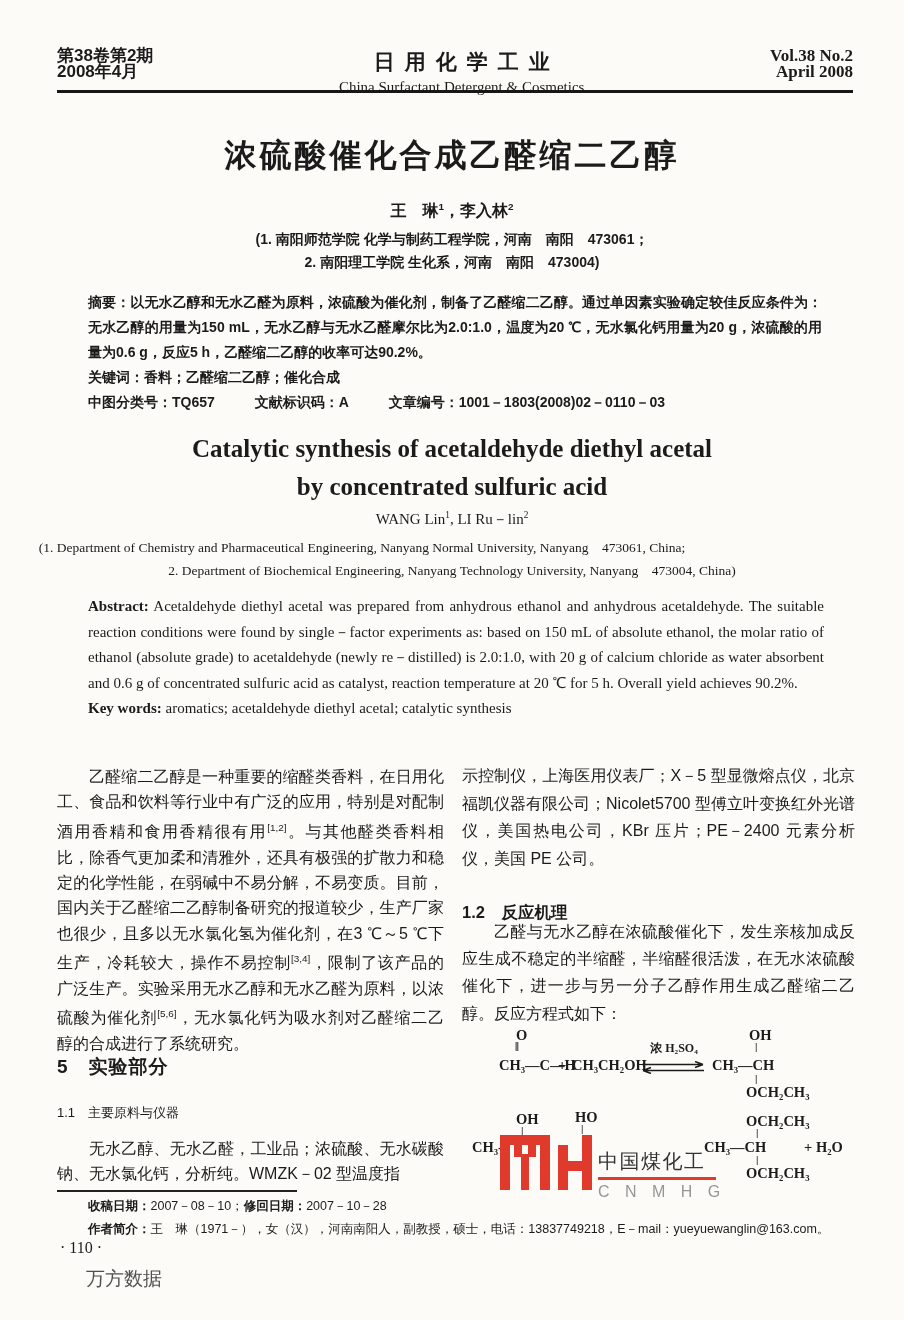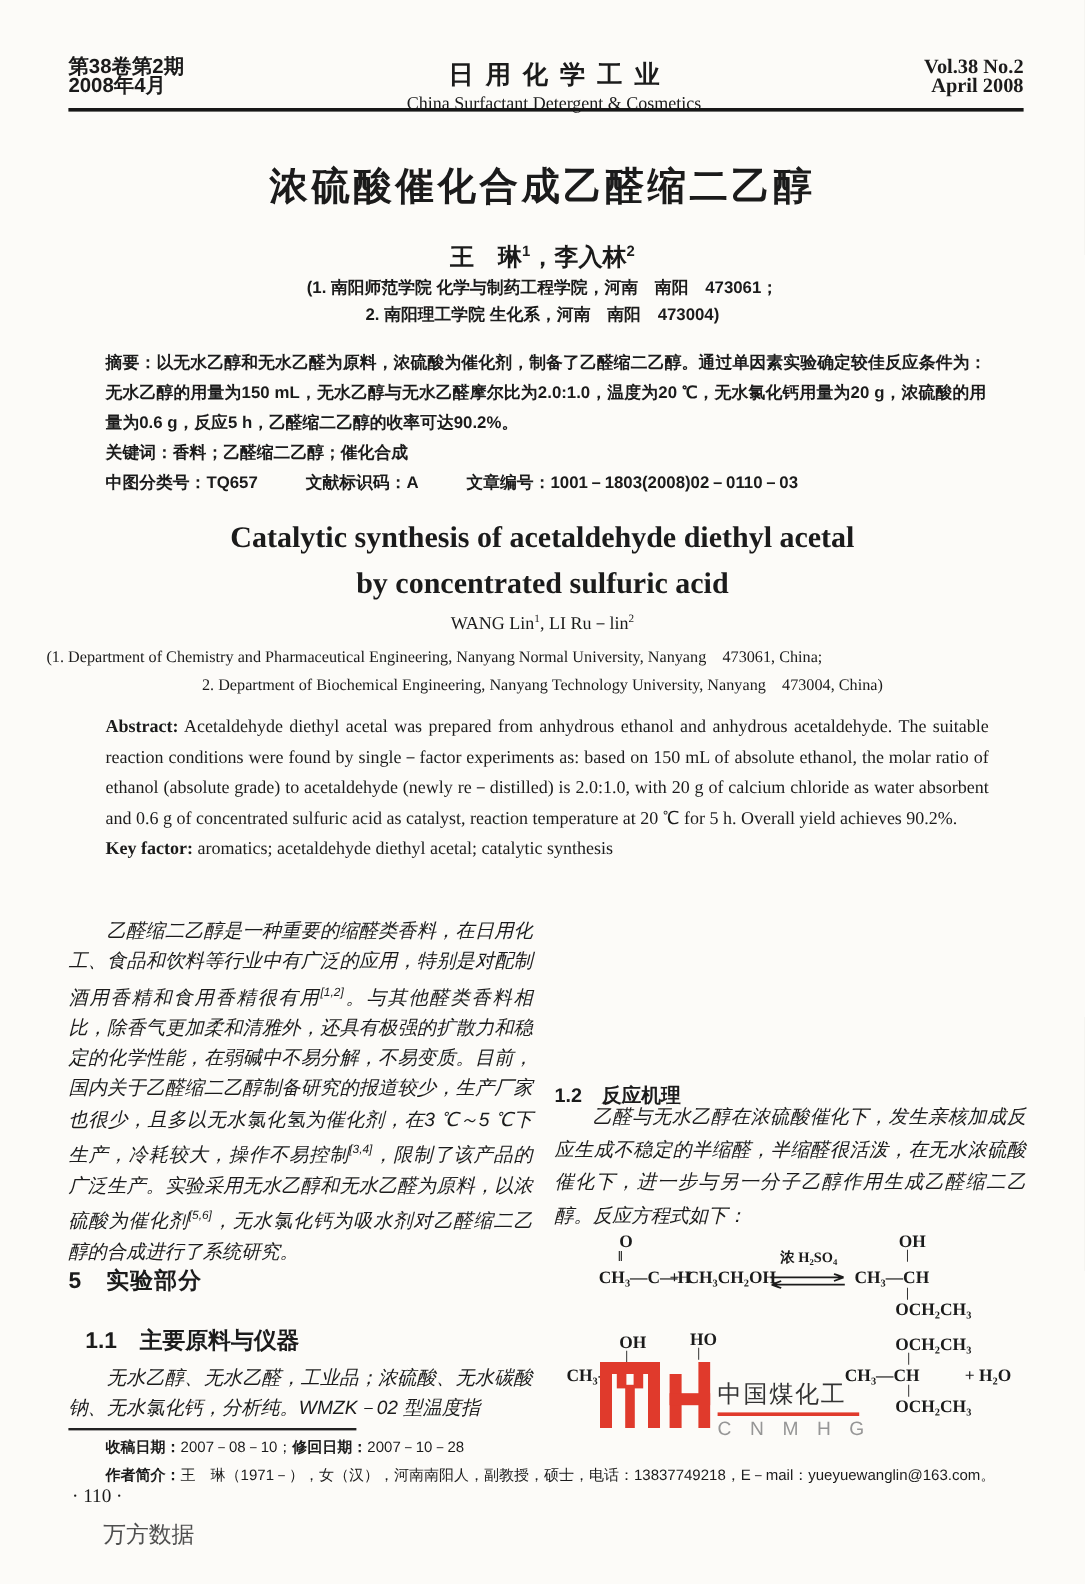--- a/index.html
+++ b/index.html
@@ -14,21 +14,21 @@
   .hdr-right { text-align:right; font-family:"Liberation Serif", serif; }
   .hdr-center { text-align:center; }
   .hdr-journal-cn { font-size:21px; font-weight:bold; letter-spacing:10px; text-indent:10px; }
   .hdr-journal-en { font-size:15px; margin-top:3px; }
   .hdr-rule { position:absolute; top:90px; left:57px; width:796px; height:3px; background:#171717; }
 
   
   .title-cn { position:absolute; top:134px; left:0; width:904px; text-align:center;
               font-size:32px; font-weight:bold; letter-spacing:3px; font-family:"Liberation Sans", sans-serif; }
   .authors-cn { position:absolute; top:201px; left:0; width:904px; text-align:center;
-                font-size:20px; font-weight:bold; font-family:"Liberation Sans", sans-serif; }
+                font-size:16px; font-weight:bold; font-family:"Liberation Sans", sans-serif; }
   .affil-cn-1 { position:absolute; top:231px; left:0; width:904px; text-align:center;
                 font-size:14px; font-weight:bold; font-family:"Liberation Sans", sans-serif; }
   .affil-cn-2 { position:absolute; top:254px; left:0; width:904px; text-align:center;
                 font-size:14px; font-weight:bold; font-family:"Liberation Sans", sans-serif; }
 
   
   .abs-cn { position:absolute; top:290px; left:88px; width:734px; font-size:14px; line-height:25px;
             font-weight:bold; text-align:justify; font-family:"Liberation Sans", sans-serif; }
   .abs-cn p { margin:0; }
   .clc-line span.pair { margin-right:36px; }
@@ -42,23 +42,23 @@
   .affil-en-2 { position:absolute; top:562px; left:0; width:904px; text-align:center; font-size:13.5px; }
 
   
   .abs-en { position:absolute; top:594px; left:88px; width:736px; font-size:15px; line-height:25.5px; text-align:justify; }
   .abs-en .lbl { font-weight:bold; }
 
   
   .cjk { font-family:"Liberation Sans", sans-serif; }
   .col-left  { position:absolute; top:764px; left:57px;  width:387px; font-size:16px; line-height:25.4px; text-align:justify; }
   .col-right { position:absolute; top:762px; left:462px; width:393px; font-size:16px; line-height:27.6px; text-align:justify; }
-  .indent { text-indent:2em;font-style:italic; }
+  .indent { text-indent:2em; }
   .h1-cn  { position:absolute; top:1054px; left:57px; font-size:19px; font-weight:bold; letter-spacing:1px; }
-  .h11-cn { position:absolute; top:1104px; left:71px; font-size:19px; font-weight:bold; }
+  .h11-cn { position:absolute; top:1104px; left:57px; font-size:13px; font-weight:normal; }
   .materials { position:absolute; top:1136px; left:57px; width:387px; font-size:16px; line-height:25.4px; text-align:justify; }
   .h12-cn { position:absolute; top:902px; left:462px; font-size:16.5px; font-weight:bold; }
   .mech { position:absolute; top:918px; left:462px; width:393px; font-size:16px; line-height:27.2px; text-align:justify; }
   sup { font-size:0.62em; vertical-align:super; }
 
   
   .eq { position:absolute; width:400px; height:86px; font-family:"Liberation Serif", serif; font-weight:bold; font-size:14.5px; }
   .eq span { position:absolute; white-space:nowrap; }
   .eq .small { font-size:12px; }
   .eq .tick { font-size:11px; }
@@ -120,28 +120,29 @@
   <div class="title-en">
     <div>Catalytic synthesis of acetaldehyde diethyl acetal</div>
     <div>by concentrated sulfuric acid</div>
   </div>
   <div class="authors-en">WANG Lin<sup>1</sup>, LI Ru－lin<sup>2</sup></div>
   <div class="affil-en-1">(1. Department of Chemistry and Pharmaceutical Engineering, Nanyang Normal University, Nanyang　473061, China;</div>
   <div class="affil-en-2">2. Department of Biochemical Engineering, Nanyang Technology University, Nanyang　473004, China)</div>
 
   <div class="abs-en">
     <p><span class="lbl">Abstract:</span> <span>Acetaldehyde diethyl acetal was prepared from anhydrous ethanol and anhydrous acetaldehyde. The suitable reaction conditions were found by single－factor experiments as: based on 150 mL of absolute ethanol, the molar ratio of ethanol (absolute grade) to acetaldehyde (newly re－distilled) is 2.0:1.0, with 20 g of calcium chloride as water absorbent and 0.6 g of concentrated sulfuric acid as catalyst, reaction temperature at 20 ℃ for 5 h. Overall yield achieves 90.2%.</span></p>
-    <p><span class="lbl">Key factor:</span> <span>aromatics; acetaldehyde diethyl acetal; catalytic synthesis</span></p>
+    <p><span class="lbl">Key words:</span> <span>aromatics; acetaldehyde diethyl acetal; catalytic synthesis</span></p>
   </div>
 
   <div class="col-left cjk indent">乙醛缩二乙醇是一种重要的缩醛类香料，在日用化工、食品和饮料等行业中有广泛的应用，特别是对配制酒用香精和食用香精很有用<sup>[1,2]</sup>。与其他醛类香料相比，除香气更加柔和清雅外，还具有极强的扩散力和稳定的化学性能，在弱碱中不易分解，不易变质。目前，国内关于乙醛缩二乙醇制备研究的报道较少，生产厂家也很少，且多以无水氯化氢为催化剂，在3 ℃～5 ℃下生产，冷耗较大，操作不易控制<sup>[3,4]</sup>，限制了该产品的广泛生产。实验采用无水乙醇和无水乙醛为原料，以浓硫酸为催化剂<sup>[5,6]</sup>，无水氯化钙为吸水剂对乙醛缩二乙醇的合成进行了系统研究。</div>
   <div class="h1-cn cjk">5　实验部分</div>
   <div class="h11-cn cjk">1.1　主要原料与仪器</div>
   <div class="materials cjk indent">无水乙醇、无水乙醛，工业品；浓硫酸、无水碳酸钠、无水氯化钙，分析纯。WMZK－02 型温度指</div>
 
+  <div class="col-right cjk">示控制仪，上海医用仪表厂；X－5 型显微熔点仪，北京福凯仪器有限公司；Nicolet5700 型傅立叶变换红外光谱仪，美国热电公司，KBr 压片；PE－2400 元素分析仪，美国 PE 公司。</div>
   <div class="h12-cn cjk">1.2　反应机理</div>
   <div class="mech cjk indent">乙醛与无水乙醇在浓硫酸催化下，发生亲核加成反应生成不稳定的半缩醛，半缩醛很活泼，在无水浓硫酸催化下，进一步与另一分子乙醇作用生成乙醛缩二乙醇。反应方程式如下：</div>
 
   <div class="eq eq1">
     <span style="left:54px; top:3px;">O</span>
     <span class="small" style="left:53px; top:16px;">‖</span>
     <span style="left:13px; top:33px;margin-left:24px;">CH₃—C—H</span>
     <span style="left:96px; top:33px;">+</span>
     <span style="left:110px; top:33px;">CH₃CH₂OH</span>
     <span class="small" style="left:172px; top:16px; width:80px; text-align:center;">浓 H₂SO₄</span>

